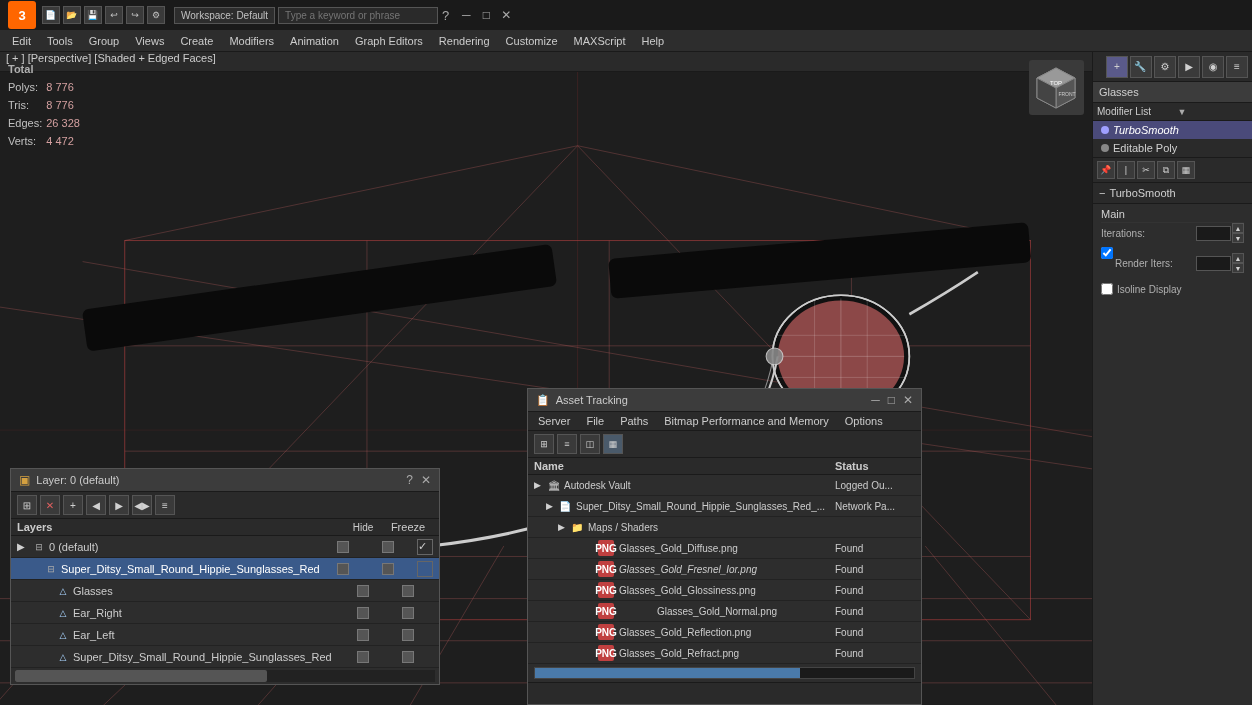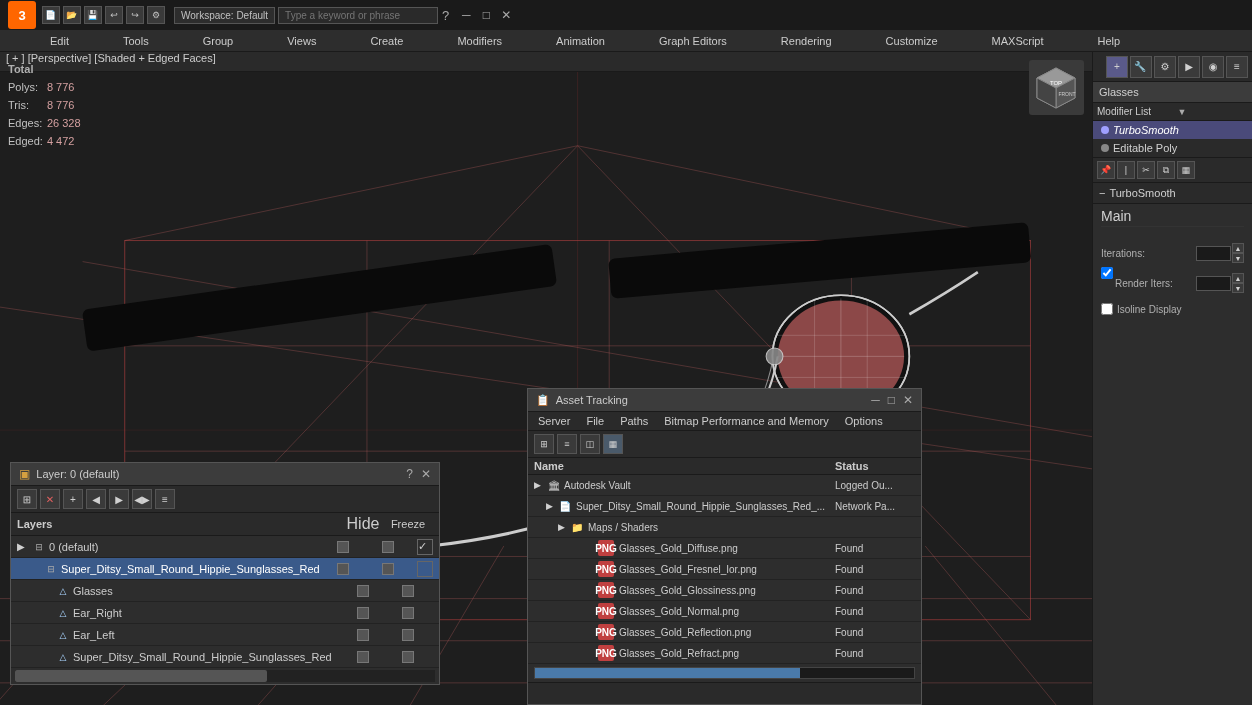--- a/index.html
+++ b/index.html
@@ -11,21 +11,21 @@
     #title-bar .toolbar-icons { display: flex; gap: 3px; margin-right: 6px; }
     #title-bar .toolbar-icons span { width: 18px; height: 18px; background: #3a3a3a; border: 1px solid #555; display: flex; align-items: center; justify-content: center; cursor: pointer; font-size: 9px; }
     #title-bar .workspace { background: #2d2d2d; border: 1px solid #555; padding: 2px 6px; margin: 0 3px; font-size: 10px; }
     #title-bar .title-text { flex: 1; text-align: center; font-size: 11px; color: #bbb; overflow: hidden; white-space: nowrap; }
     #title-bar .search-box { background: #2a2a2a; border: 1px solid #555; padding: 2px 6px; width: 160px; color: #888; font-size: 10px; }
     #title-bar .win-controls { display: flex; gap: 2px; margin-left: 8px; }
     #title-bar .win-controls span { width: 18px; height: 18px; display: flex; align-items: center; justify-content: center; cursor: pointer; font-size: 12px; color: #aaa; }
 
     
     #menu-bar { height: 22px; background: #2d2d2d; display: flex; align-items: center; padding: 0 4px; border-bottom: 1px solid #1a1a1a; }
-    #menu-bar span { padding: 2px 8px; cursor: pointer; font-size: 11px; color: #ccc; margin-left: 38px; }
+    #menu-bar span { padding: 2px 8px; cursor: pointer; font-size: 11px; color: #ccc; }
 
     
     #viewport-bar { height: 20px; background: #2a2a2a; display: flex; align-items: flex-start; padding: 0 6px; border-bottom: 1px solid #1a1a1a; color: #ccc; font-size: 11px; }
 
     
     #main-layout { display: flex; height: calc(705px - 52px); }
 
     
     #viewport-area { flex: 1; background: #1e1e1e; position: relative; overflow: hidden; }
 
@@ -50,21 +50,21 @@
     .modifier-item { padding: 3px 8px; font-size: 11px; cursor: pointer; display: flex; align-items: center; gap: 4px; }
     .modifier-item .dot { width: 8px; height: 8px; background: #888; border-radius: 50%; }
     .modifier-item.selected { background: #4a4a7a; color: #fff; }
 
     #panel-toolbar { display: flex; align-items: center; padding: 3px 4px; gap: 2px; background: #2a2a2a; border-bottom: 1px solid #1a1a1a; }
     #panel-toolbar span { width: 18px; height: 18px; background: #3a3a3a; border: 1px solid #555; display: flex; align-items: center; justify-content: center; font-size: 9px; cursor: pointer; }
 
     #turbosmooth-header { padding: 4px 6px; background: #2a2a2a; font-size: 11px; color: #d0d0d0; display: flex; align-items: center; gap: 4px; border-bottom: 1px solid #1a1a1a; }
 
     .ts-section { padding: 4px 8px; }
-    .ts-section-header { font-size: 14px; color: #d0d0d0; margin-bottom: 16px; border-bottom: 1px solid #333; padding-bottom: 2px; }
+    .ts-section-header { font-size: 11px; color: #d0d0d0; margin-bottom: 0; border-bottom: 1px solid #333; padding-bottom: 2px; }
     .ts-row { display: flex; align-items: center; margin-bottom: 4px; }
     .ts-label { color: #b0b0b0; font-size: 10px; flex: 1; }
     .ts-spinner { display: flex; align-items: center; gap: 1px; }
     .ts-spinner input { width: 35px; background: #1a1a1a; border: 1px solid #555; color: #ccc; font-size: 10px; padding: 1px 3px; text-align: right; }
     .ts-spinner-btn { width: 12px; height: 10px; background: #3a3a3a; border: 1px solid #555; display: flex; align-items: center; justify-content: center; font-size: 7px; cursor: pointer; }
     .ts-checkbox { display: flex; align-items: center; gap: 4px; margin-bottom: 20px; }
     .ts-checkbox input[type=checkbox] { width: 12px; height: 12px; }
     .ts-checkbox label { font-size: 10px; color: #b0b0b0; }
 
     
@@ -75,21 +75,21 @@
     #layer-panel-title { background: #3c3c3c; padding: 4px 8px; display: flex; align-items: center; justify-content: space-between; border-bottom: 1px solid #1a1a1a; }
     #layer-panel-title .title-left { display: flex; align-items: center; gap: 6px; font-size: 11px; color: #ccc; }
     #layer-panel-title .title-right { display: flex; gap: 8px; }
     #layer-panel-title .title-right span { font-size: 12px; cursor: pointer; color: #aaa; }
     
     #layer-toolbar { display: flex; align-items: center; padding: 3px 6px; gap: 3px; background: #2a2a2a; border-bottom: 1px solid #1a1a1a; }
     #layer-toolbar span { width: 20px; height: 20px; background: #3a3a3a; border: 1px solid #555; display: flex; align-items: center; justify-content: center; font-size: 10px; cursor: pointer; }
     
     #layer-columns { display: flex; align-items: center; padding: 2px 6px; background: #2a2a2a; border-bottom: 1px solid #1a1a1a; }
     #layer-columns .col-layers { flex: 1; font-size: 11px; color: #ccc; font-weight: bold; }
-    #layer-columns .col-hide { width: 40px; text-align: center; font-size: 16px; color: #ccc; }
+    #layer-columns .col-hide { width: 40px; text-align: center; font-size: 10px; color: #ccc; }
     #layer-columns .col-freeze { width: 50px; text-align: center; font-size: 11px; color: #ccc; }
 
     .layer-row { display: flex; align-items: center; padding: 2px 6px; border-bottom: 1px solid #222; min-height: 22px; }
     .layer-row.selected { background: #3a5a8a; }
     .layer-row .expand { width: 14px; font-size: 10px; cursor: pointer; }
     .layer-row .layer-icon { width: 16px; height: 16px; display: flex; align-items: center; justify-content: center; font-size: 9px; color: #aaa; }
     .layer-row .layer-name { flex: 1; font-size: 11px; color: #ccc; padding-left: 2px; }
     .layer-row.selected .layer-name { color: #fff; }
     .layer-row .hide-col { width: 40px; display: flex; align-items: center; justify-content: center; }
     .layer-row .hide-col span { width: 12px; height: 12px; background: #555; border: 1px solid #777; }
@@ -202,21 +202,21 @@
         </tr>
         <tr>
           <td>Tris:</td>
           <td style="color:#d4a0a0;">8 776</td>
         </tr>
         <tr>
           <td>Edges:</td>
           <td style="color:#d4a0a0;">26 328</td>
         </tr>
         <tr>
-          <td>Edged:</td>
+          <td>Verts:</td>
           <td style="color:#d4a0a0;">4 472</td>
         </tr>
       </tbody>
         </table>
     </div>
 
     <div id="viewport-3d">
       <svg id="viewport-svg" viewBox="0 0 1080 620" preserveAspectRatio="xMidYMid slice">
 
         <rect class="viewport-bg" width="1080" height="620"></rect>
@@ -463,33 +463,33 @@
       </div>
       <div class="asset-row indent3">
         <span class="asset-expand"></span>
         <span class="asset-icon png-icon">PNG</span>
         <span class="asset-name" style="padding-left:3px;">Glasses_Gold_Diffuse.png</span>
         <span class="asset-status status-found">Found</span>
       </div>
       <div class="asset-row indent3">
         <span class="asset-expand"></span>
         <span class="asset-icon png-icon">PNG</span>
-        <span class="asset-name" style="padding-left:3px;">Glasses_Gold_Fresnel_Ior.png</span>
+        <span class="asset-name" style="padding-left:3px;font-style:italic;">Glasses_Gold_Fresnel_Ior.png</span>
         <span class="asset-status status-found">Found</span>
       </div>
       <div class="asset-row indent3">
         <span class="asset-expand"></span>
         <span class="asset-icon png-icon">PNG</span>
         <span class="asset-name" style="padding-left:3px;">Glasses_Gold_Glossiness.png</span>
         <span class="asset-status status-found">Found</span>
       </div>
       <div class="asset-row indent3">
         <span class="asset-expand"></span>
         <span class="asset-icon png-icon">PNG</span>
-        <span class="asset-name" style="padding-left:3px;">Glasses_Gold_Normal.png</span>
+        <span class="asset-name" style="padding-left:3px;text-align:center;">Glasses_Gold_Normal.png</span>
         <span class="asset-status status-found">Found</span>
       </div>
       <div class="asset-row indent3">
         <span class="asset-expand"></span>
         <span class="asset-icon png-icon">PNG</span>
         <span class="asset-name" style="padding-left:3px;">Glasses_Gold_Reflection.png</span>
         <span class="asset-status status-found">Found</span>
       </div>
       <div class="asset-row indent3">
         <span class="asset-expand"></span>

